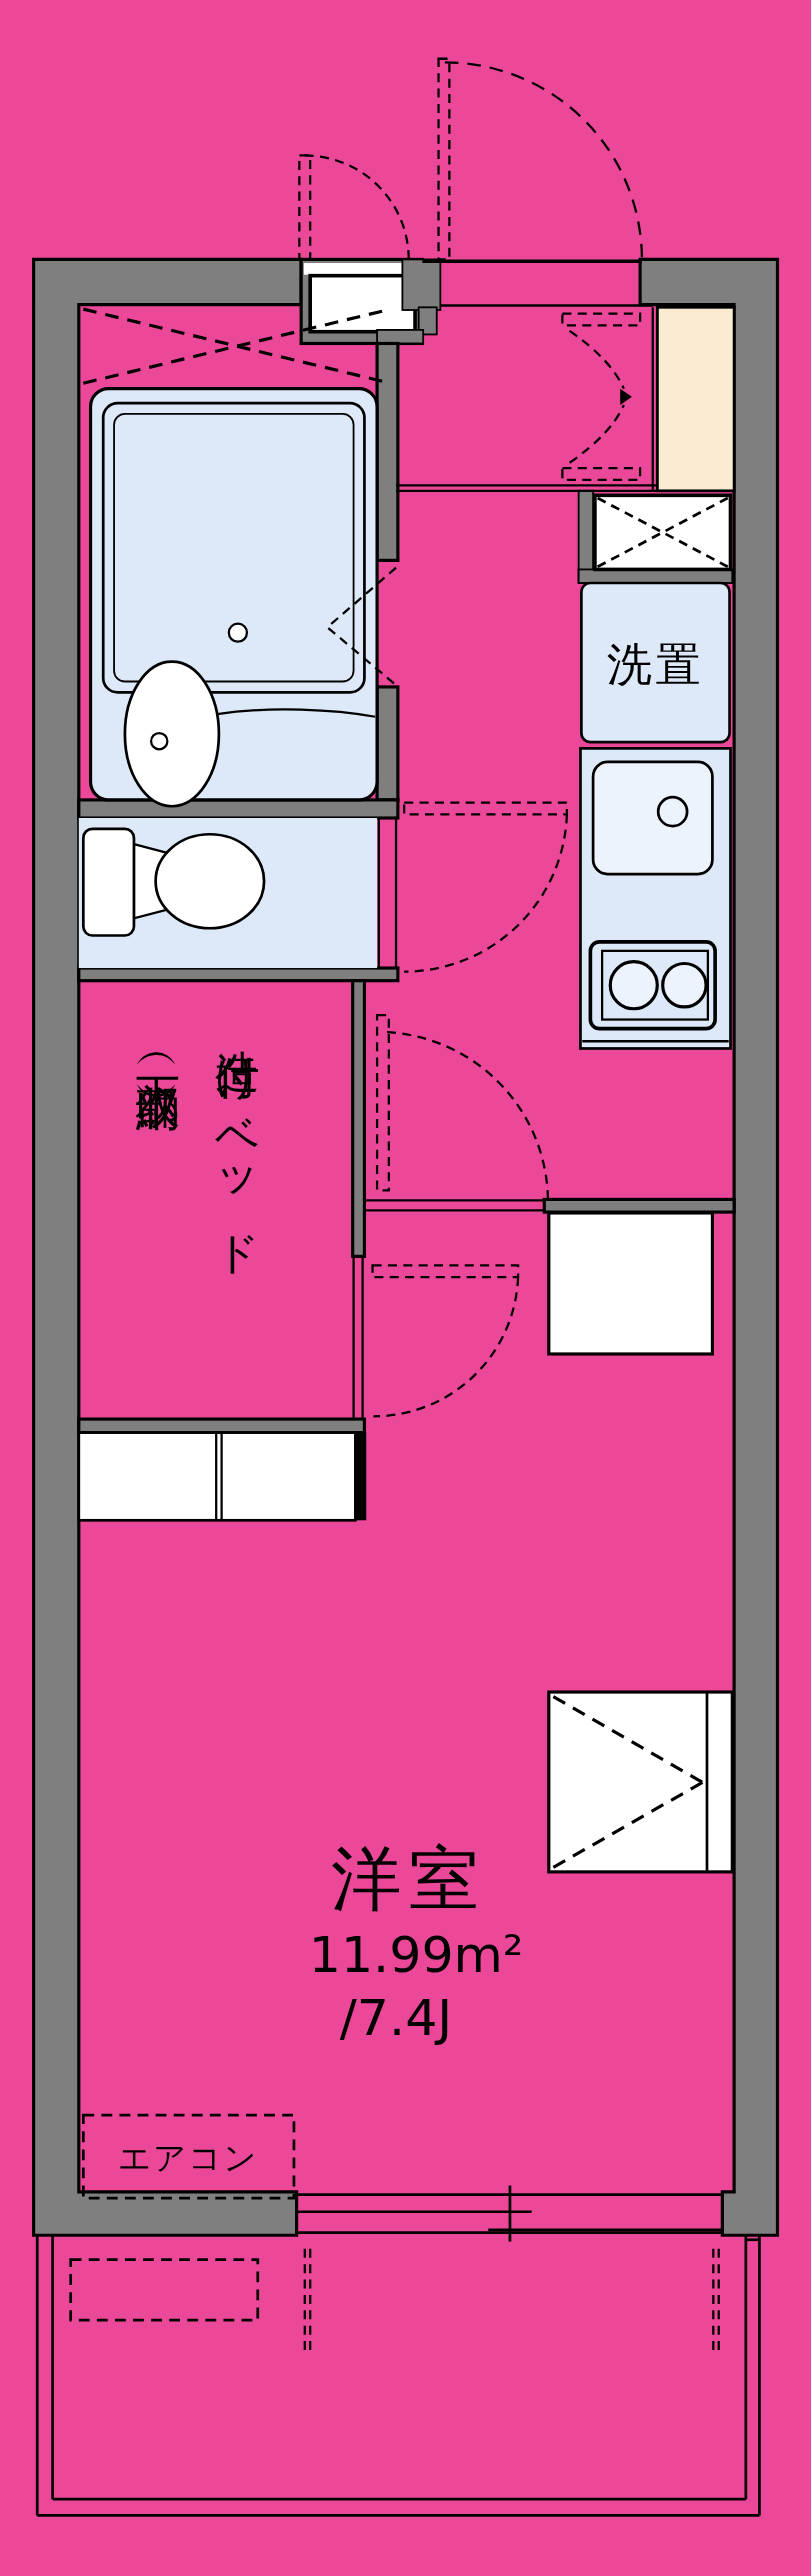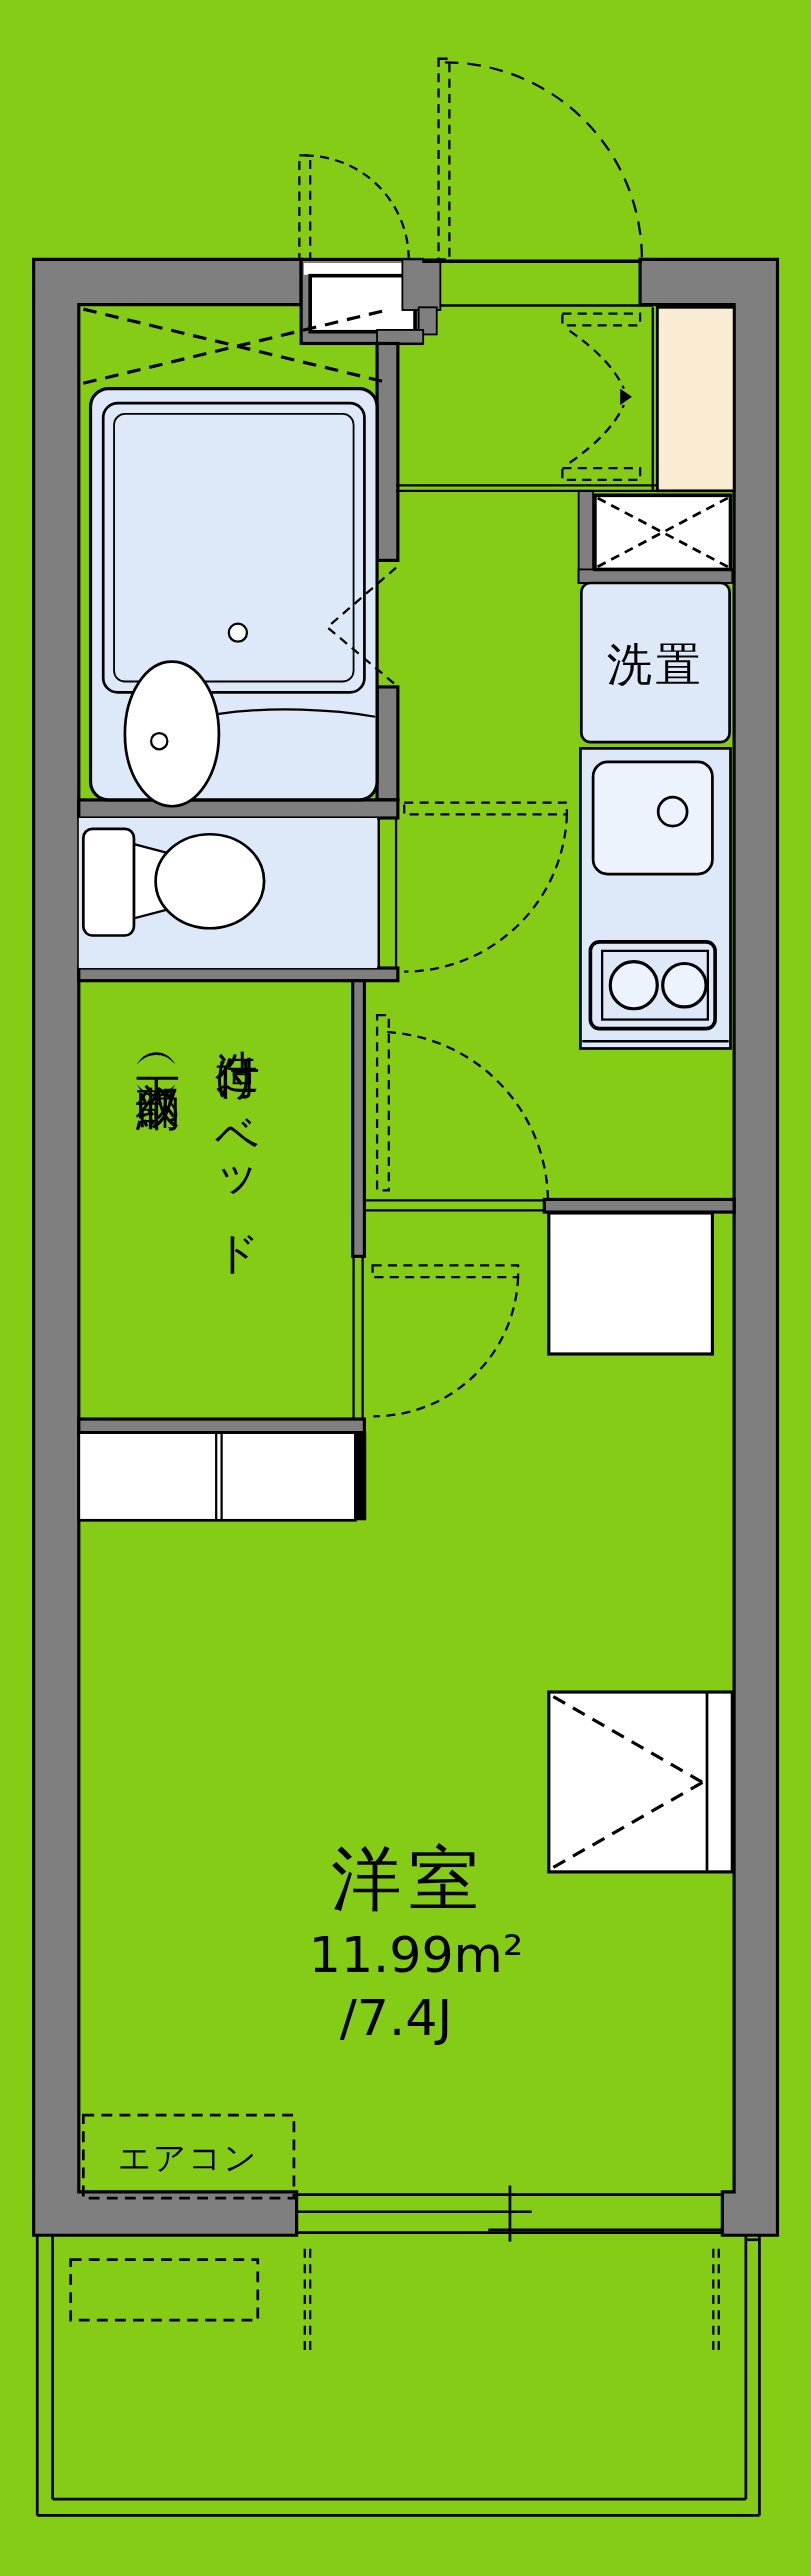--- a/index.html
+++ b/index.html
@@ -1,16 +1,16 @@
 <!DOCTYPE html>
 <html style="--wall: #7f7f7f; --fixture_blue: #dde9f8; --fixture_blue_light: #edf3fc; --genkan_beige: #faecd2; --line: #000000; --bg: #ffffff;font-size:14.5px"><head>
 <meta charset="utf-8">
 <style>
   html,body{margin:0;padding:0;background:#fff;}
-  .plan-wrap{position:relative;width:812px;height:2576px;background:#84cc16;overflow:hidden;}
+  .plan-wrap{position:relative;width:812px;height:2576px;background:#ec4899;overflow:hidden;}
   svg{position:absolute;left:0;top:0;}
   svg text{font-family:"DejaVu Sans","Liberation Sans",sans-serif;fill:#000;}
   .wall{fill:var(--wall,#7f7f7f);stroke:#000;stroke-width:3.5;}
   .wall2{fill:var(--wall,#7f7f7f);stroke:#000;stroke-width:2;}
   .ln{stroke:#000;fill:none;}
   .blue{fill:var(--fixture_blue,#dde9f8);}
   .whitefill{fill:#fff;}
   .dashA{stroke-dasharray:12 8;}
   .dashB{stroke-dasharray:10 7;}
   .dashX{stroke-dasharray:15 10;}

